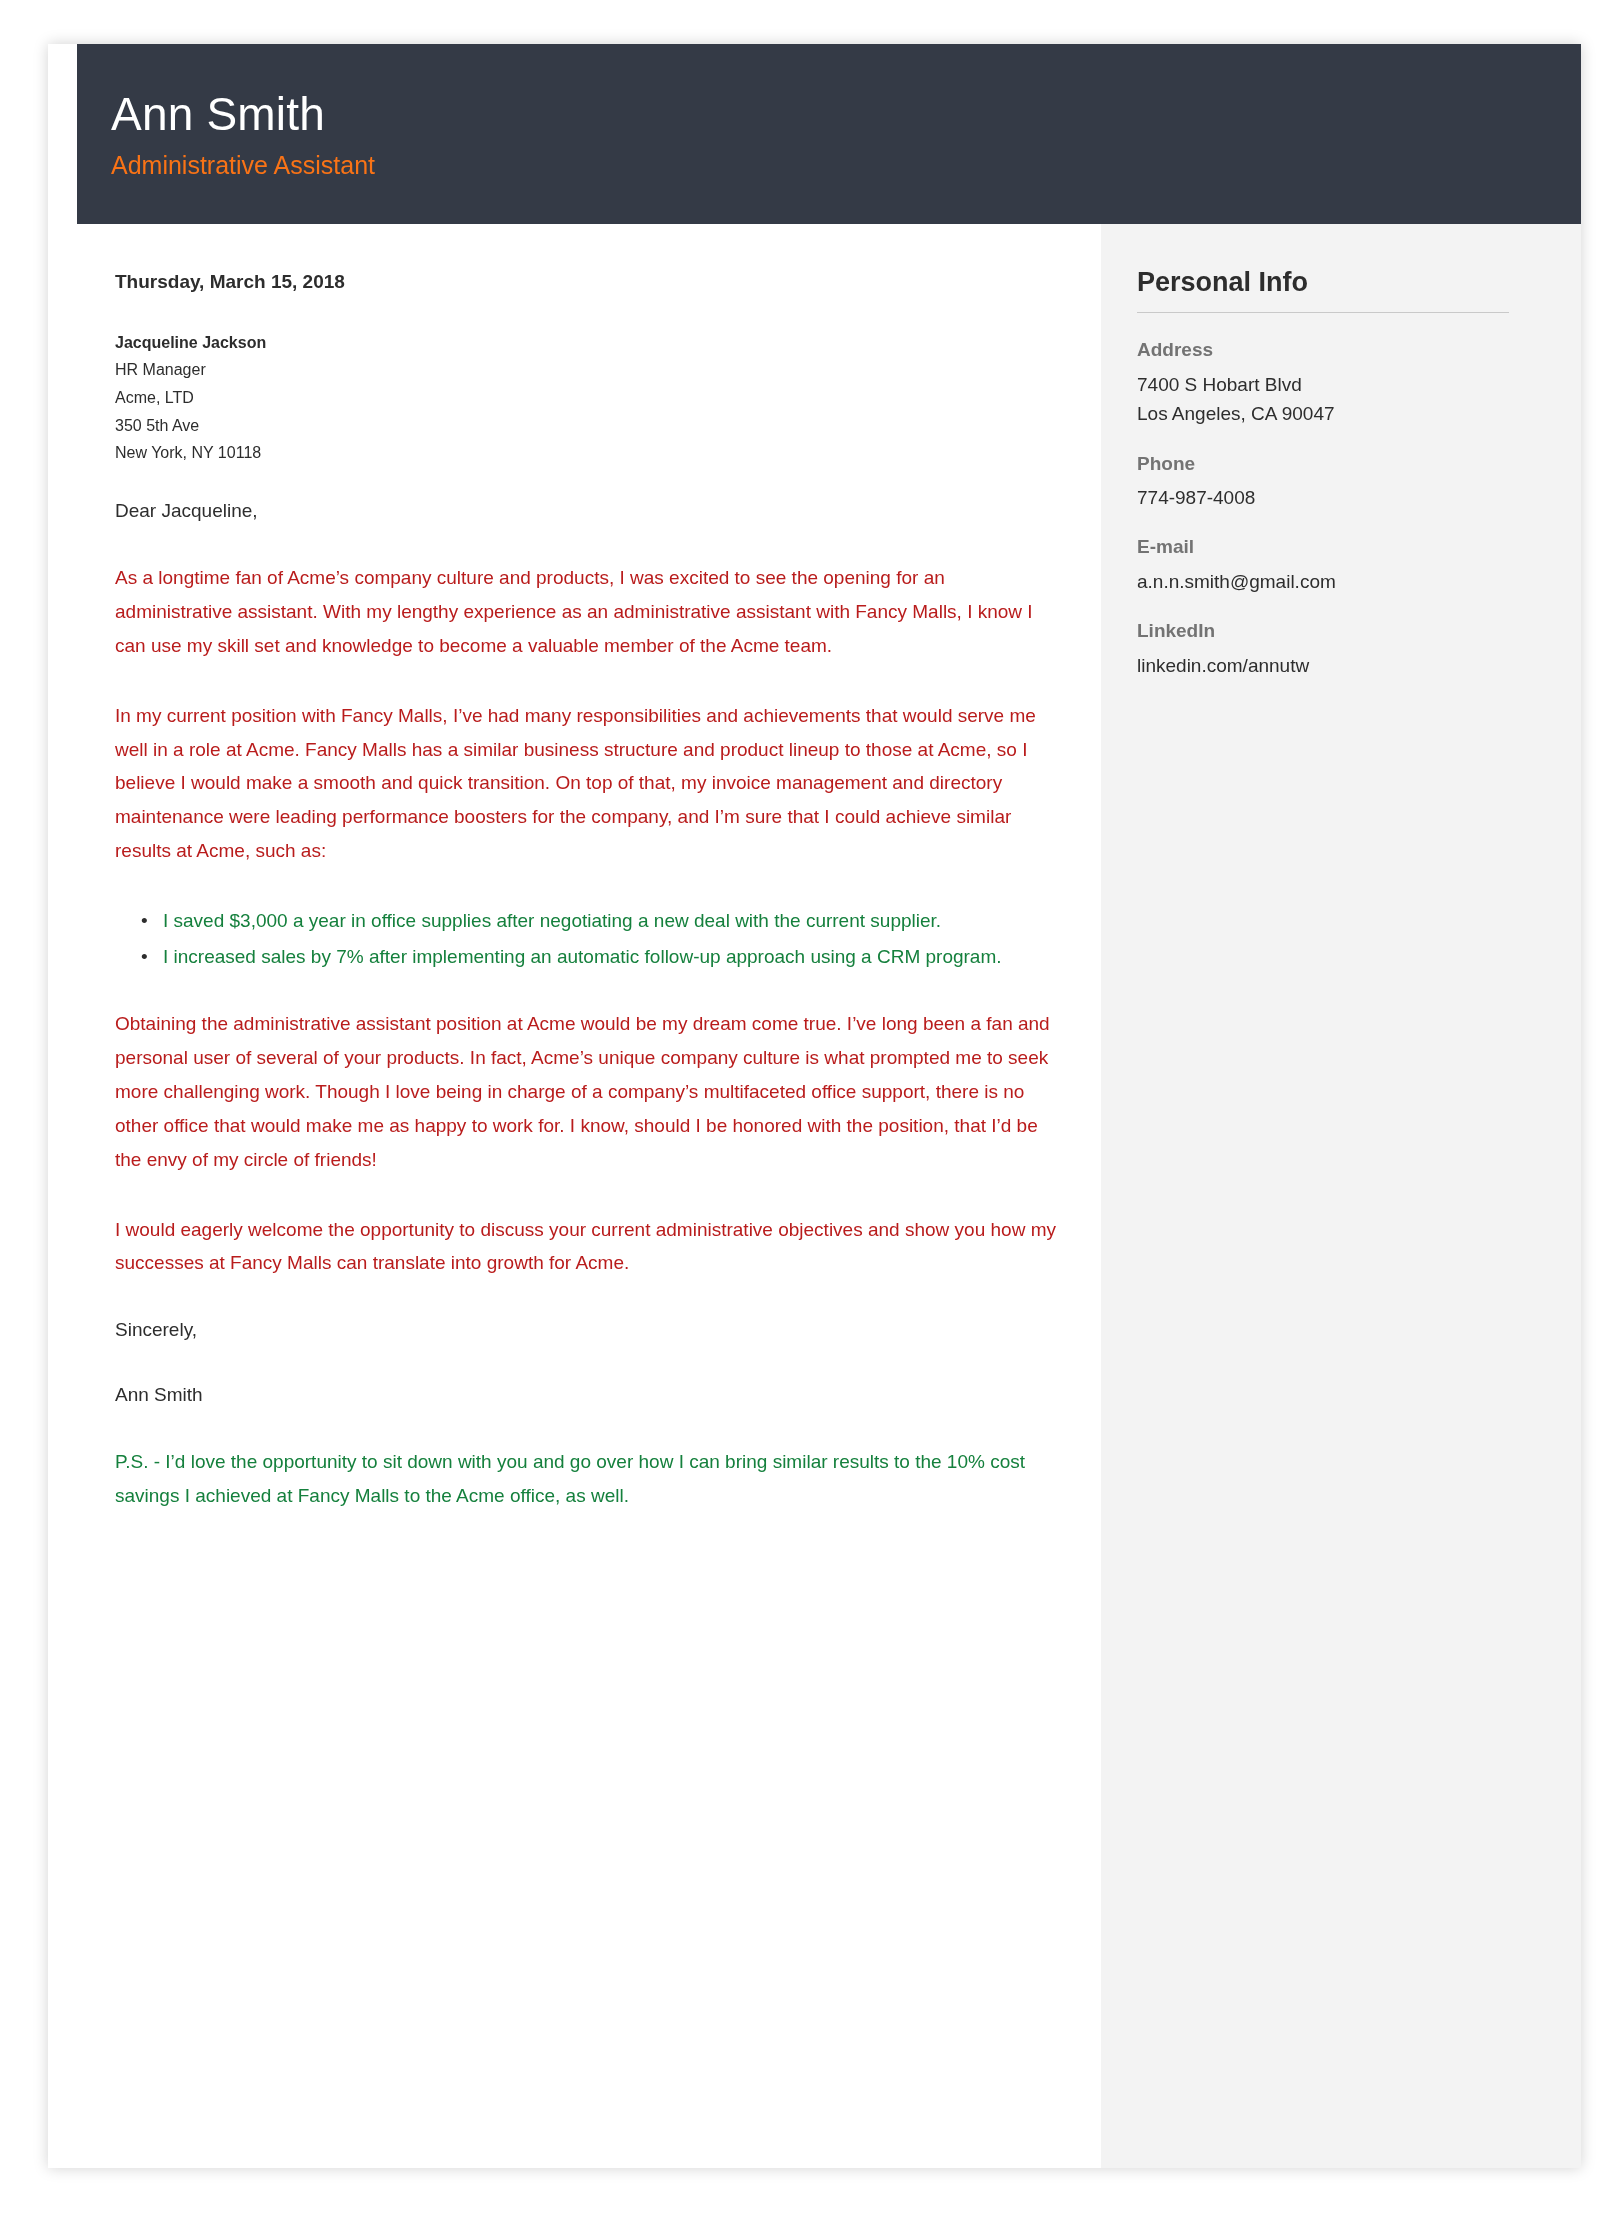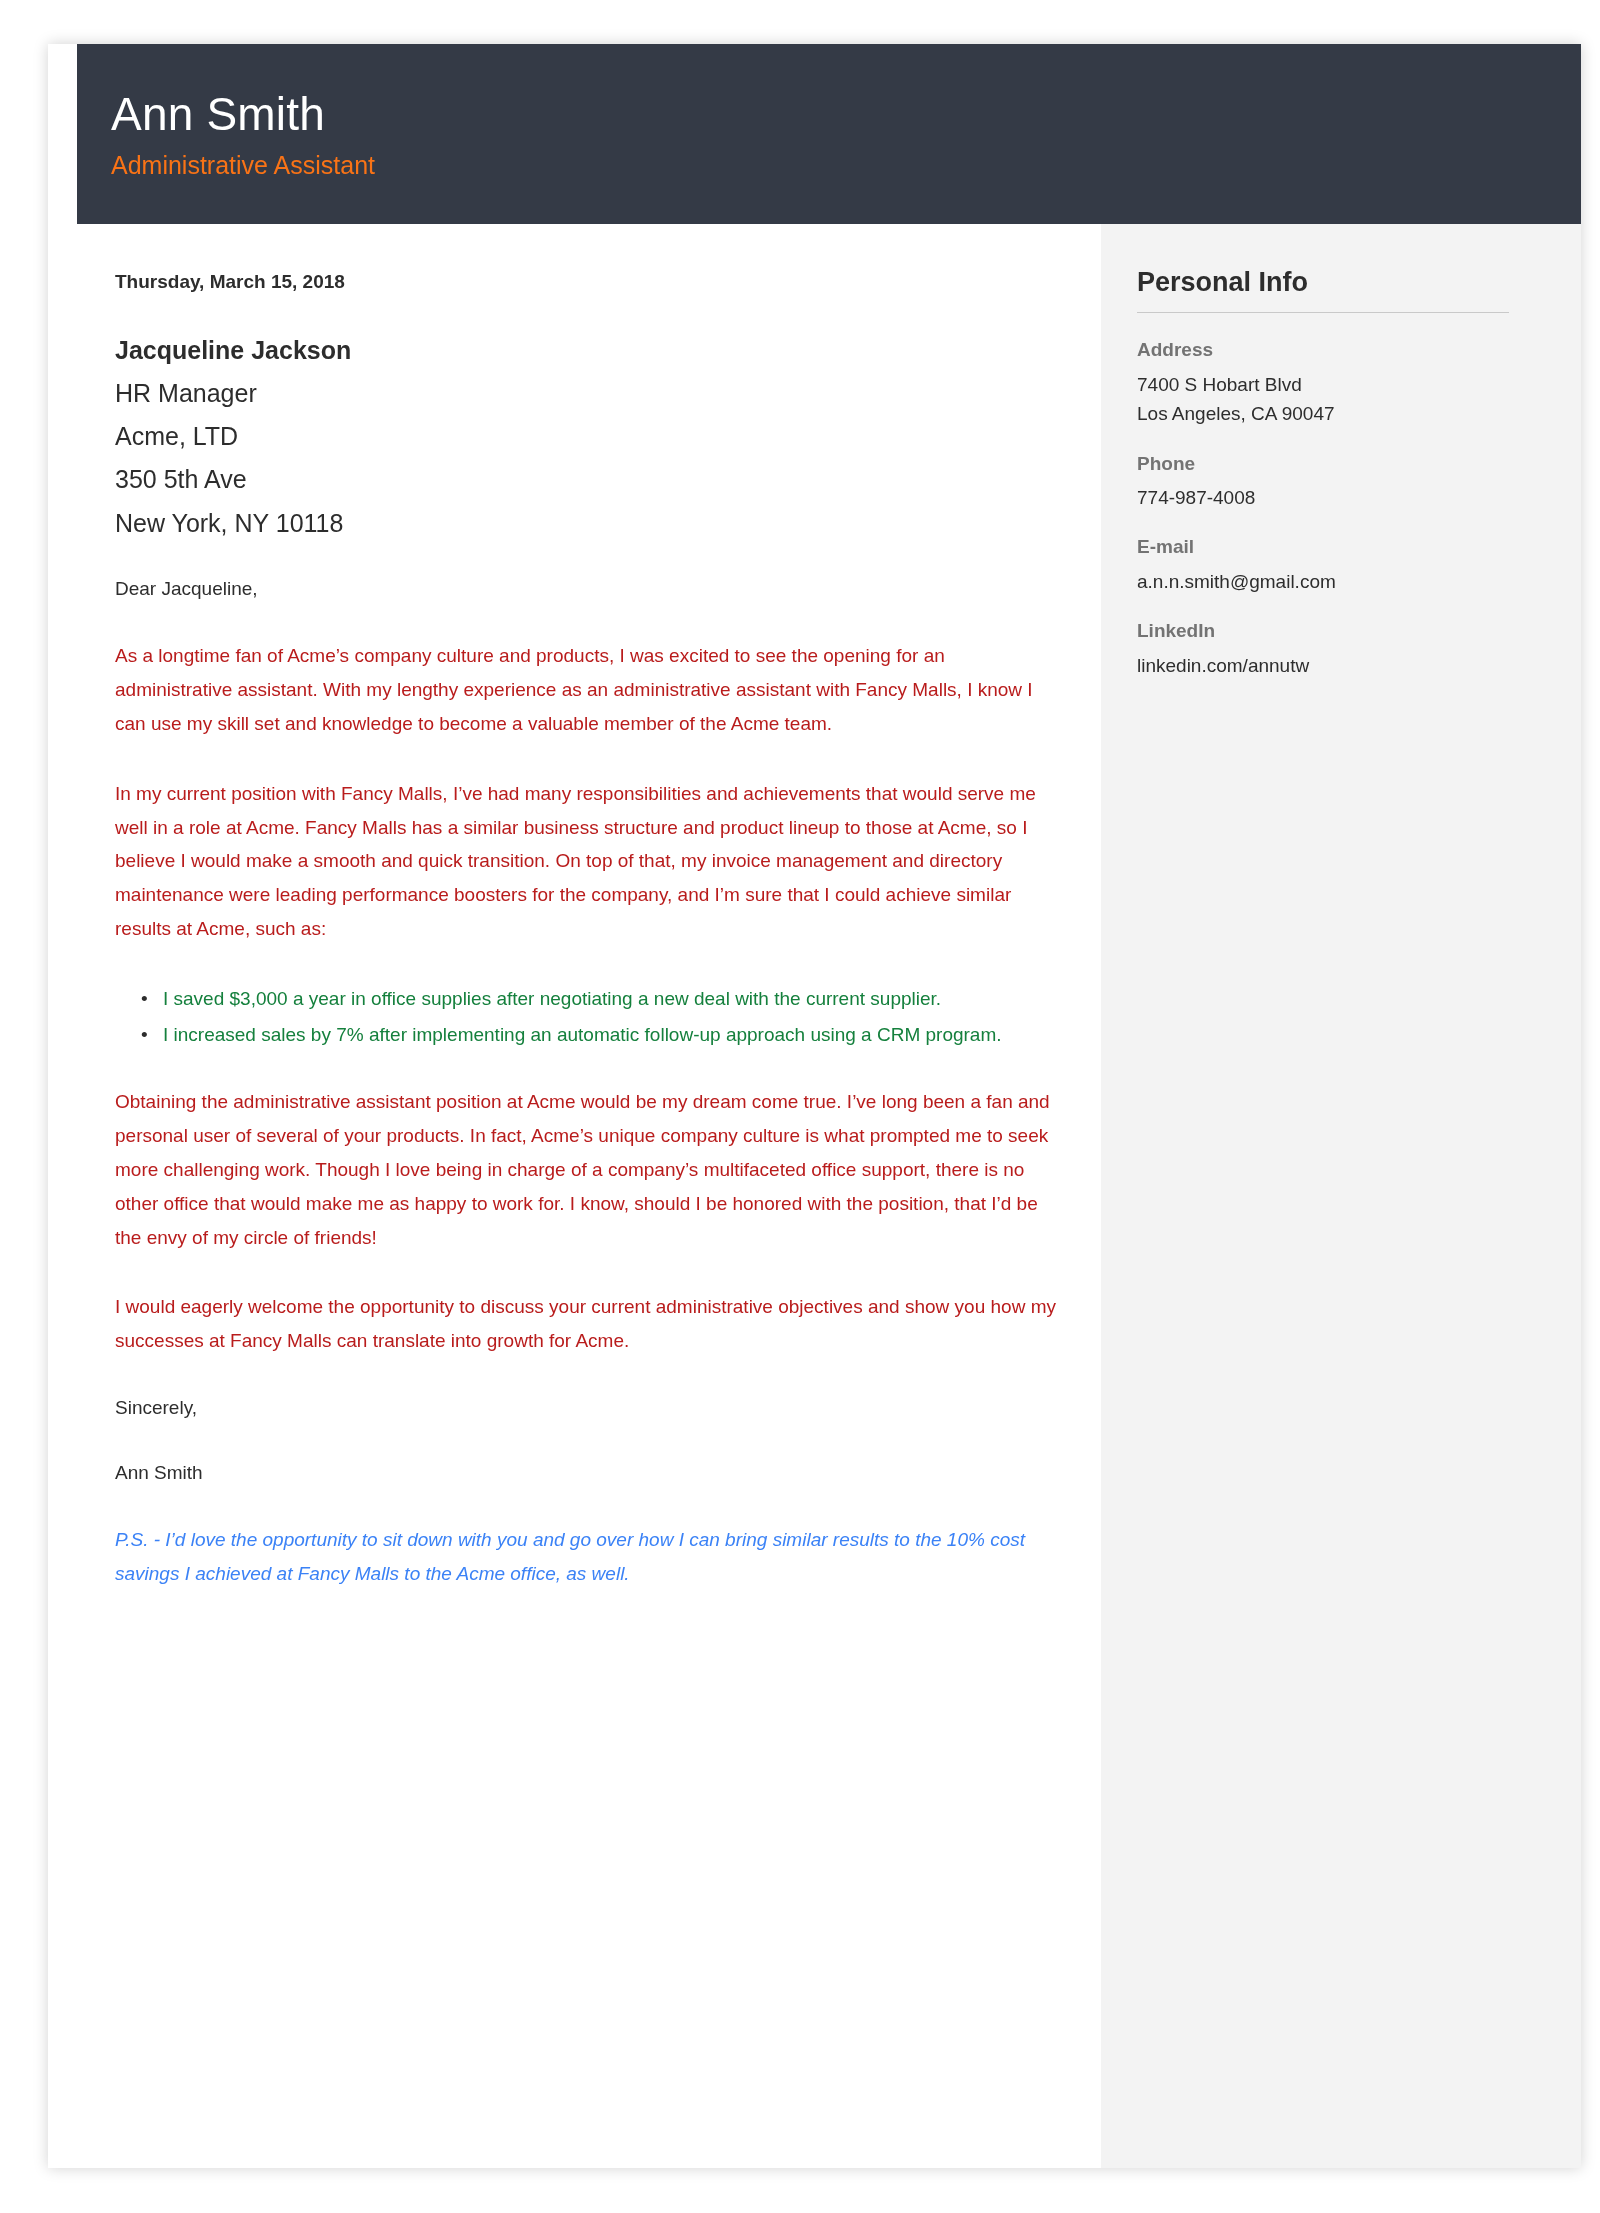--- a/index.html
+++ b/index.html
@@ -65,21 +65,21 @@
     padding: 42px 40px 0 36px;
   }
   .date {
     font-size: 19px;
     color: #2d2d2d;
     line-height: 1.5;
     margin: 0 0 32px 0;
     font-weight: bold;
   }
   .recipient {
-    font-size: 25px;
+    font-size: 16px;
     color: #2d2d2d;
     line-height: 1.73;
     margin: 0 0 30px 0;
   }
   .recipient .strong {
     font-weight: bold;
   }
   .salutation {
     font-size: 19px;
     color: #2d2d2d;
@@ -115,24 +115,23 @@
     color: #2d2d2d;
   }
   .closing, .signature {
     font-size: 19px;
     color: #2d2d2d;
     line-height: 1.5;
     margin: 0 0 36px 0;
   }
   .postscript {
     font-size: 19px;
-    color: #3b82f6;
+    color: #15803d;
     line-height: 1.78;
     margin: 0;
-    font-style: italic;
   }
   .aside-title {
     font-size: 27px;
     font-weight: 700;
     color: #2d2d2d;
     margin: 0 0 14px 0;
     line-height: 1.2;
   }
   .aside-rule {
     height: 1px;

